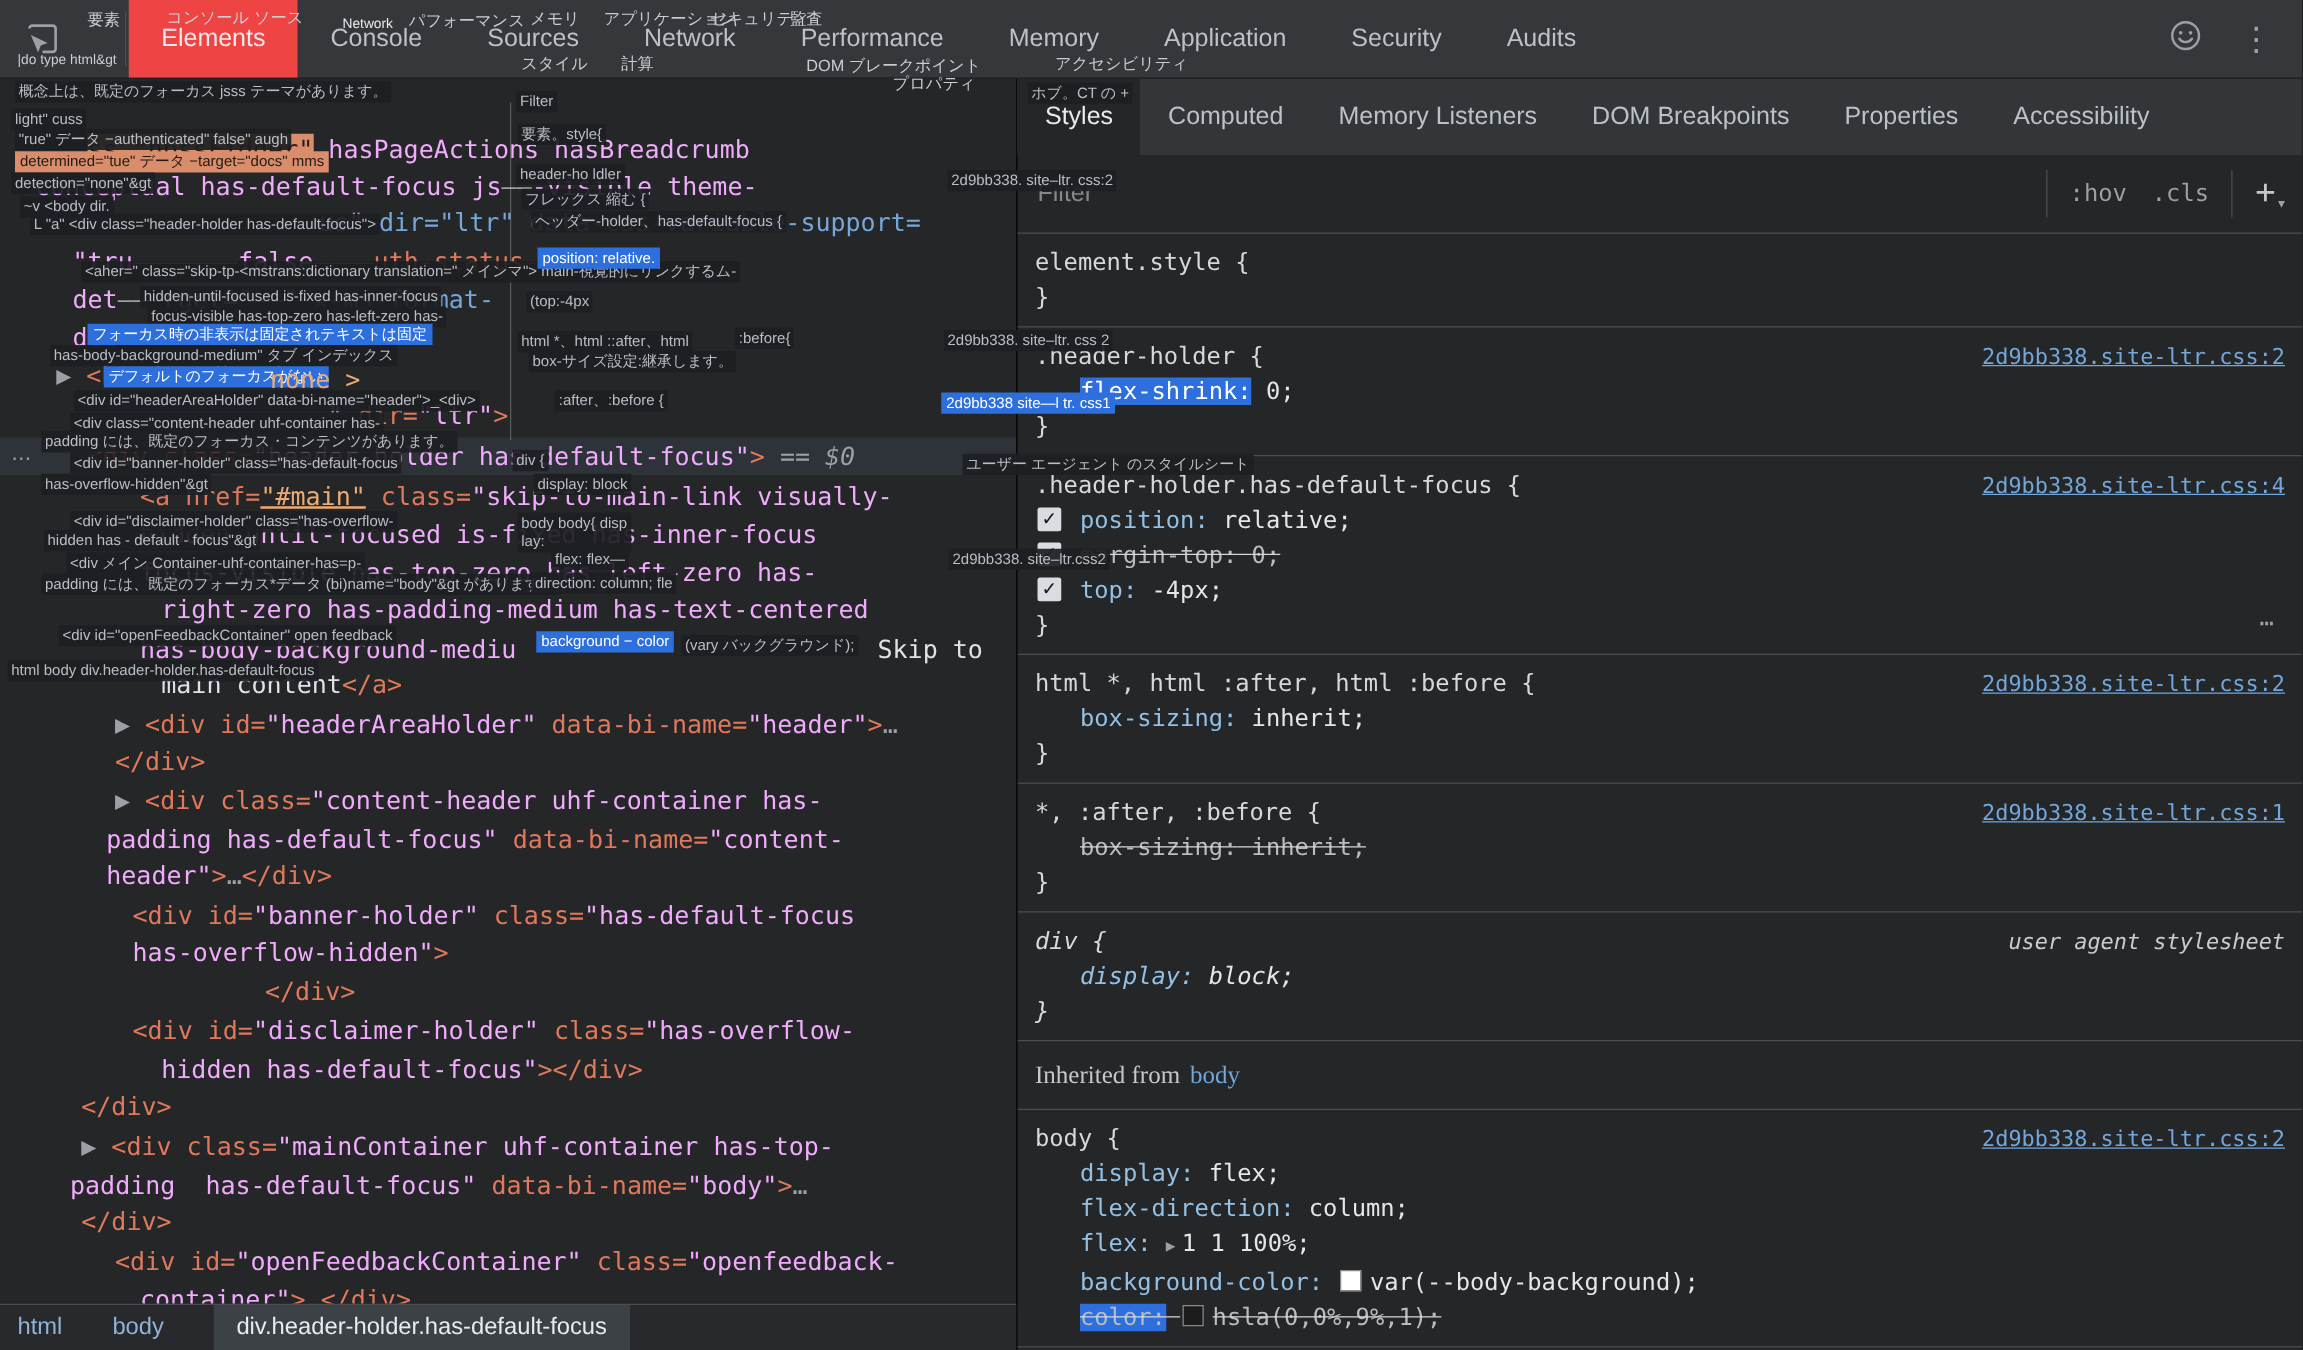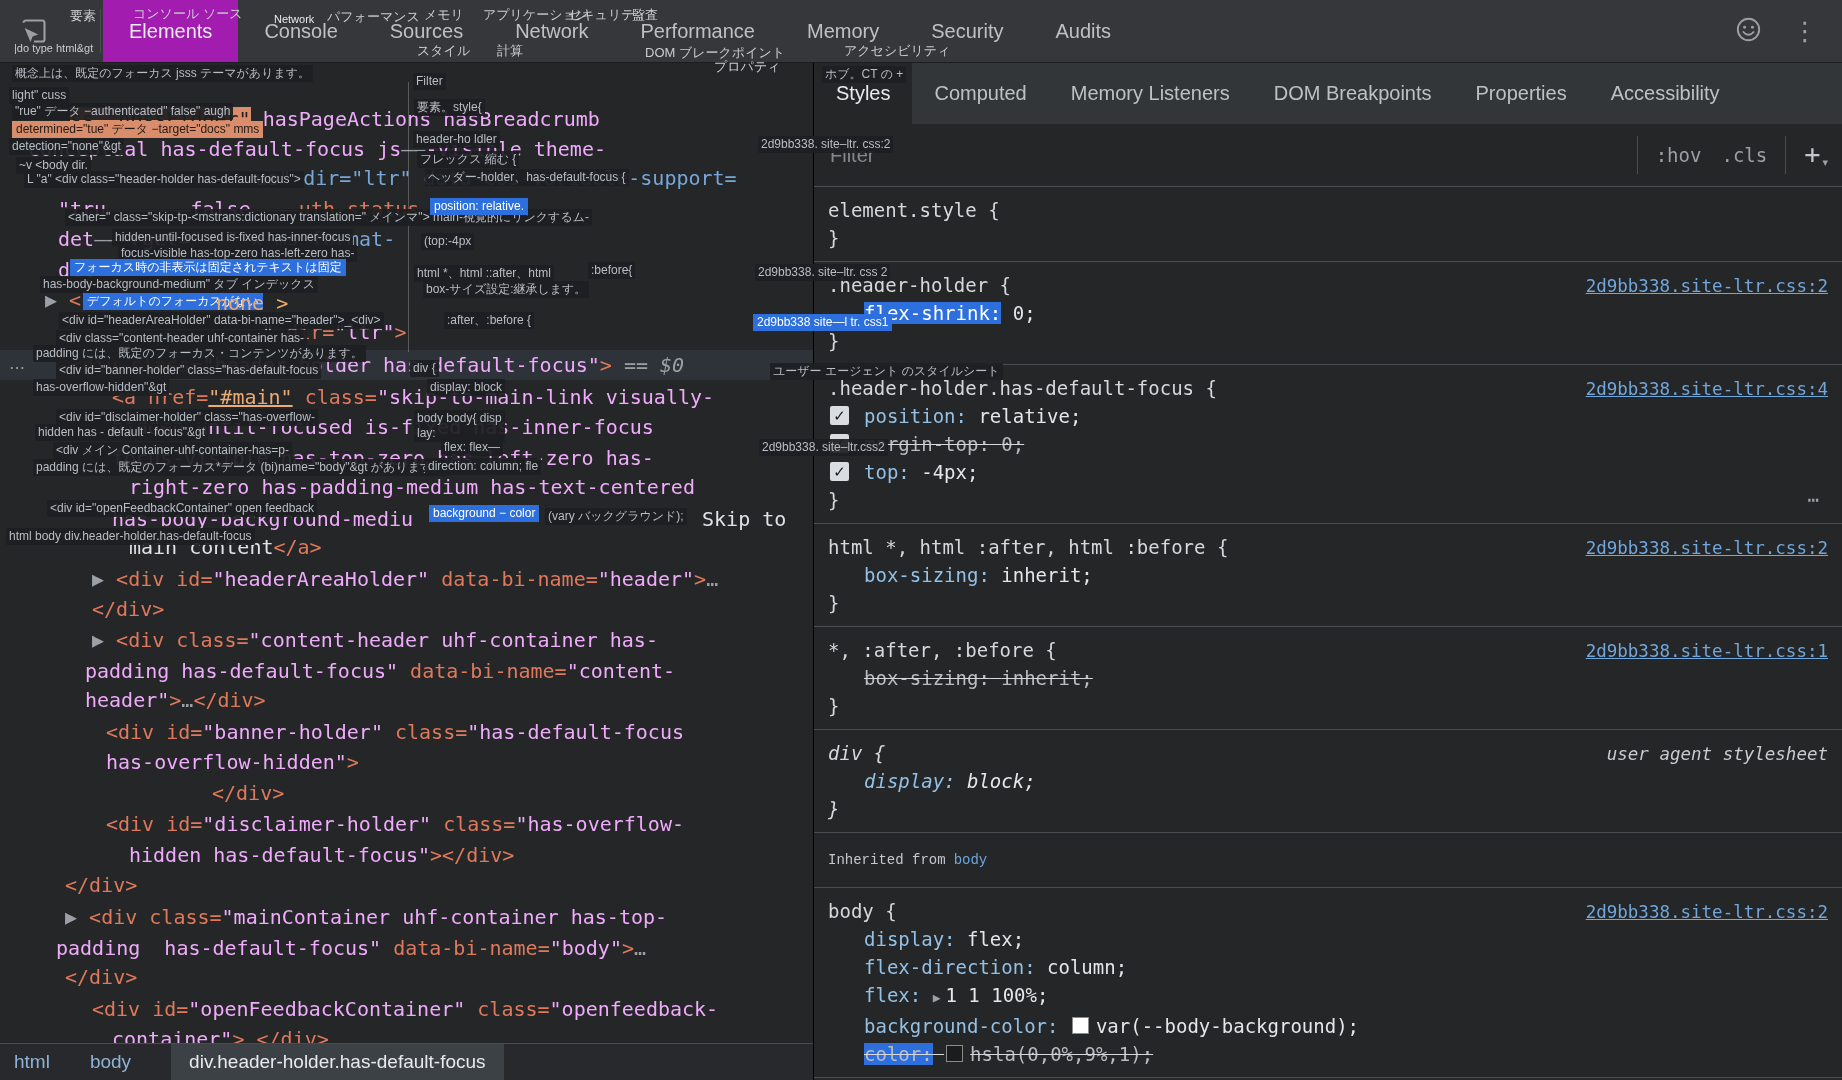--- a/index.html
+++ b/index.html
@@ -6,21 +6,21 @@
   #app{position:relative;width:1842px;height:1080px;background:#242628;overflow:hidden;
        font-family:"Liberation Sans","DejaVu Sans",sans-serif;cursor:default;}
 
   
   #toolbar{position:absolute;top:0;left:0;right:0;height:62px;background:#35373b;
            border-bottom:1px solid #1c1d1f;display:flex;align-items:stretch;z-index:30;}
   #inspect-btn{width:36px;display:flex;align-items:center;justify-content:center;margin-left:16px;}
   .tb-sep{width:1px;background:#4a4d52;margin:9px 2px 9px 48px;}
   #toolbar-tabs{display:flex;align-items:stretch;}
   .tb-tab{display:flex;align-items:center;padding:0 26px;font-size:20px;color:#bdc1c6;}
-  .tb-tab.sel{background:#a21caf;color:#e8eaed;}
+  .tb-tab.sel{background:#ef4444;color:#e8eaed;}
   #toolbar-right{margin-left:auto;display:flex;align-items:center;gap:30px;margin-right:24px;}
   #menu-btn{color:#9aa0a6;font-size:26px;line-height:1;}
 
   
   #left-panel{position:absolute;top:62px;left:0;width:813px;bottom:37px;overflow:hidden;background:#242628;}
   .dom-line{position:absolute;font:20px/30px "DejaVu Sans Mono","Liberation Mono",monospace;white-space:pre;}
   .row-sel{position:absolute;left:0;width:813px;height:30px;background:rgba(110,140,180,0.13);}
   .sg-t{color:#e0795b;}
   .sg-v{color:#f0abfc;}
   .sg-b{color:#77a7d9;}
@@ -57,21 +57,21 @@
   .cb{position:absolute;left:2px;top:4px;width:19px;height:19px;background:#d9dce0;border-radius:2px;
       color:#17181a;font:15px/19px "Liberation Sans",sans-serif;text-align:center;}
   .p-name{color:#93c0e4;}
   .name-hl{background:#2d6fdd;color:#fff;}
   .p-val{color:#e4e6e9;}
   .ptext.struck{text-decoration:line-through;}
   .ptext.struck .p-name,.ptext.struck .p-val{color:#b9bdc2;}
   .swatch{display:inline-block;width:15px;height:15px;border:1px solid #8a8a8a;margin:0 7px 0 2px;vertical-align:-1px;}
   .v-arrow{color:#9aa0a6;font-size:13px;margin-right:5px;}
   .more-dots{position:absolute;right:20px;bottom:10px;color:#9aa0a6;letter-spacing:3px;}
-  .sec.inh{padding:13px 14px;font-family:Liberation Mono, monospace;font-size:14px;color:#c5c8cc;}
+  .sec.inh{padding:13px 14px;font-family:Liberation Serif, serif;font-size:20px;color:#c5c8cc;}
   .inh-target{color:#71a7dc;margin-left:8px;}
 
   
   #breadcrumb-bar{position:absolute;left:0;bottom:0;width:813px;height:37px;background:#27292c;
                   border-top:1px solid #4a4d52;display:flex;align-items:center;padding-left:14px;
                   box-sizing:border-box;font-size:19px;z-index:25;}
   .bc{color:#8fb3d8;margin-right:40px;}
   .bc.sel{background:#3c4146;color:#e8eaed;height:37px;display:flex;align-items:center;
           padding:0 18px;margin:0;}
 
@@ -101,20 +101,21 @@
       </svg>
     </div>
     <div class="tb-sep"></div>
     <div id="toolbar-tabs">
         <div class="tb-tab sel">Elements</div>
         <div class="tb-tab">Console</div>
         <div class="tb-tab">Sources</div>
         <div class="tb-tab">Network</div>
         <div class="tb-tab">Performance</div>
         <div class="tb-tab">Memory</div>
+        <div class="tb-tab">Application</div>
         <div class="tb-tab">Security</div>
         <div class="tb-tab">Audits</div>
       </div>
     <div id="toolbar-right">
       <span>
         <svg width="27" height="27" viewBox="0 0 24 24">
           <circle cx="12" cy="12" r="9.5" fill="none" stroke="#9aa0a6" stroke-width="1.7"></circle>
           <circle cx="8.5" cy="10" r="1.3" fill="#9aa0a6"></circle>
           <circle cx="15.5" cy="10" r="1.3" fill="#9aa0a6"></circle>
           <path d="M7.5 14.2c1.2 1.6 2.7 2.4 4.5 2.4s3.3-.8 4.5-2.4" fill="none" stroke="#9aa0a6" stroke-width="1.7" stroke-linecap="round"></path>

